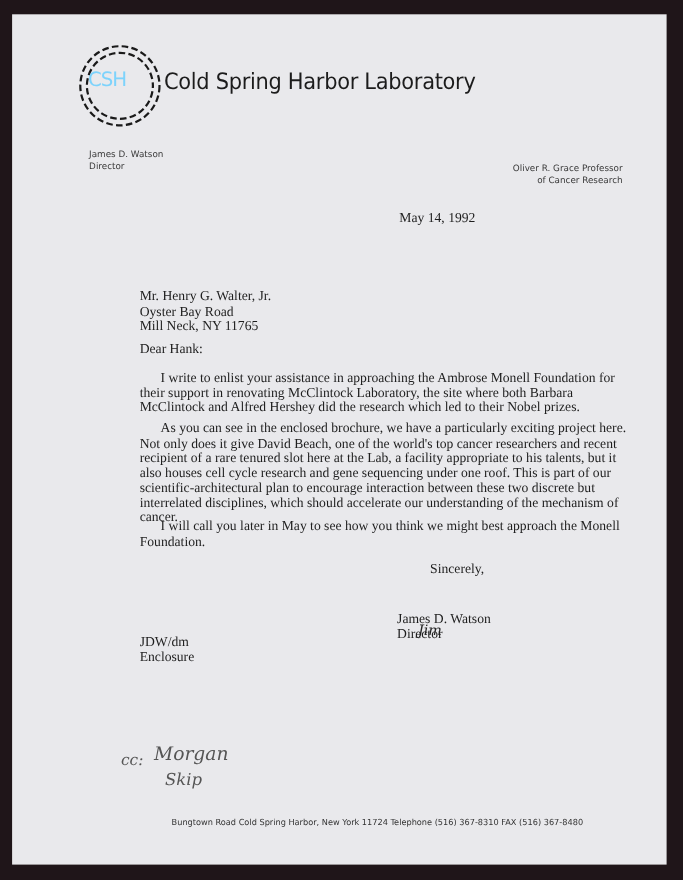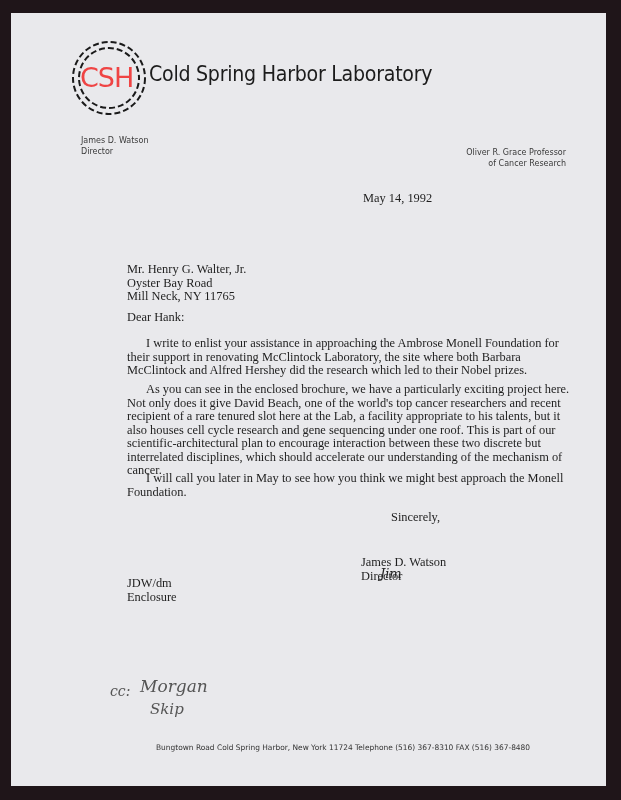--- a/index.html
+++ b/index.html
@@ -20,21 +20,21 @@
 <body>
 
 <div class="page"></div>
 
 <svg class="logo" width="86" height="86" viewBox="0 0 86 86">
   <g fill="none" stroke="#1a1a1a" stroke-width="2">
     <circle cx="43" cy="42" r="36" stroke-dasharray="6 3"></circle>
     <circle cx="43" cy="42" r="30" stroke-dasharray="6 3" stroke-dashoffset="4"></circle>
   </g>
 </svg>
-<div class="abs" style="left:80px;top:62px;font-family:'DejaVu Sans',sans-serif;font-size:27px;color:#ef4444;letter-spacing:-1px;">CSH</div>
+<div class="abs" style="left:80px;top:62px;font-family:'DejaVu Sans',sans-serif;font-size:18px;color:#7dd3fc;letter-spacing:-1px;">CSH</div>
 
 <div class="abs title">Cold Spring Harbor Laboratory</div>
 
 <div class="abs sans small" style="left:81px;top:135px;">
   <div>James D. Watson</div>
   <div>Director</div>
 </div>
 <div class="abs sans small" style="left:464px;top:147px;text-align:right;width:102px;">
   <div>Oliver R. Grace Professor</div>
   <div>of Cancer Research</div>

